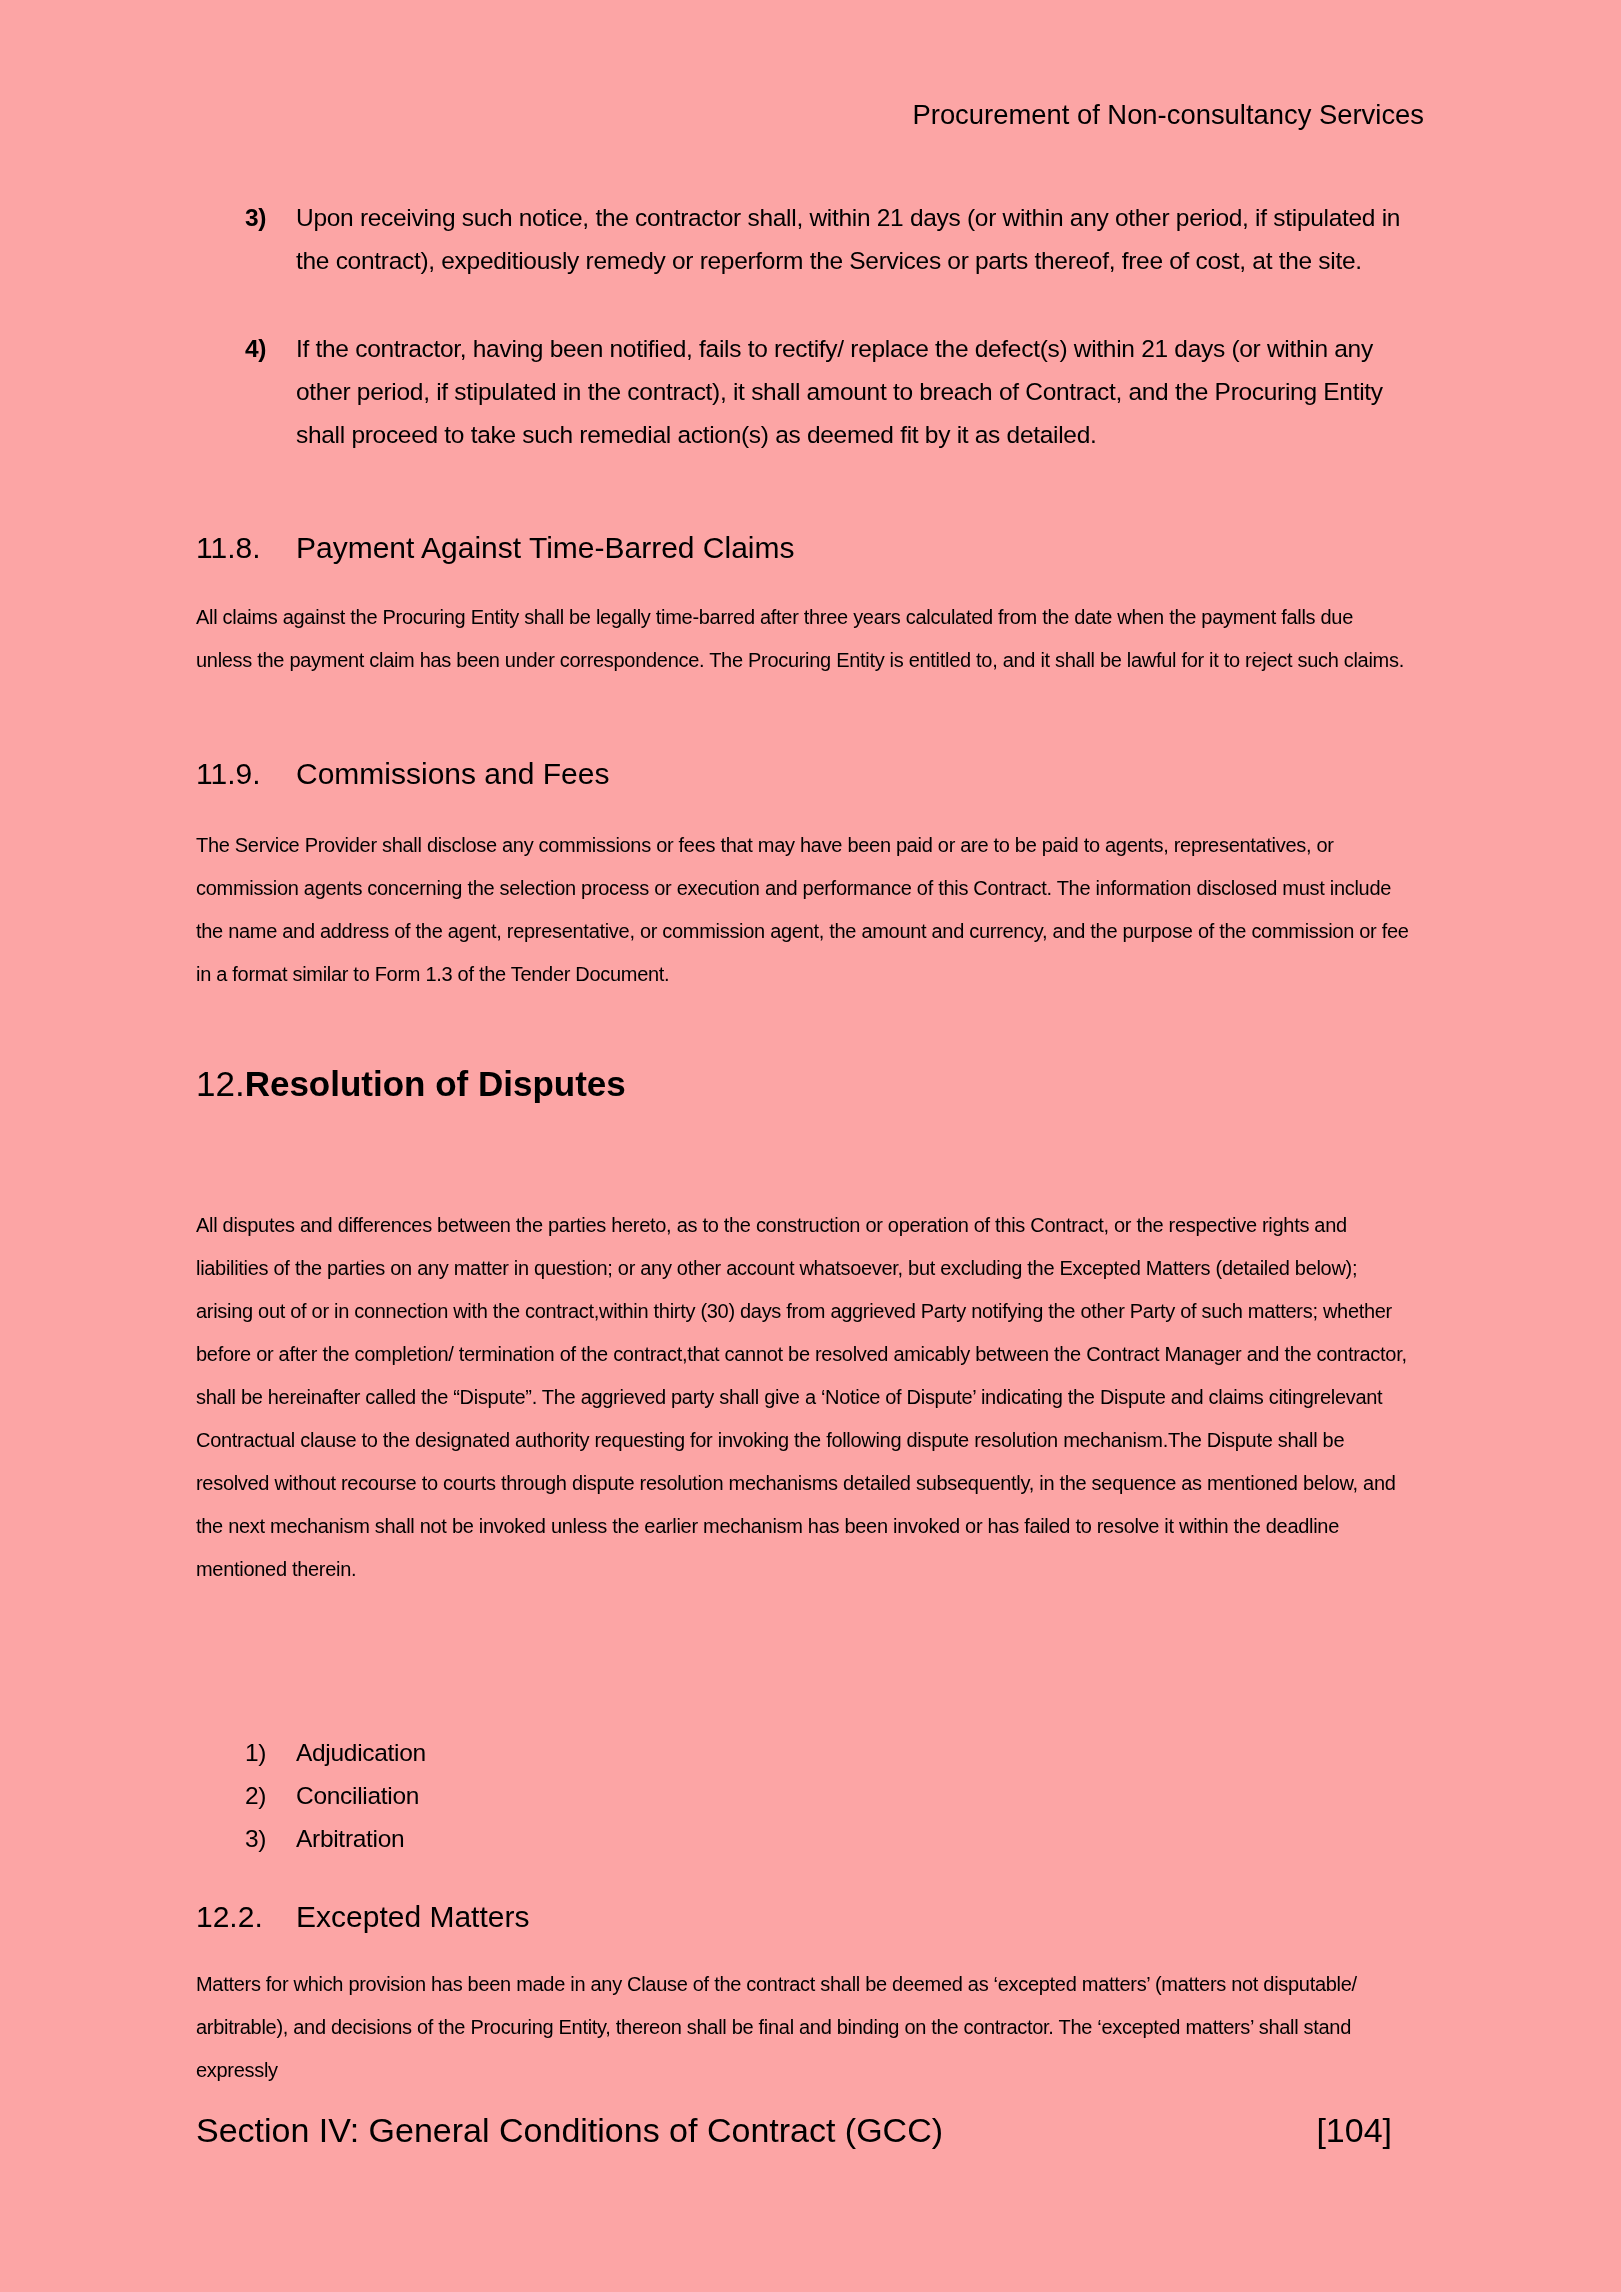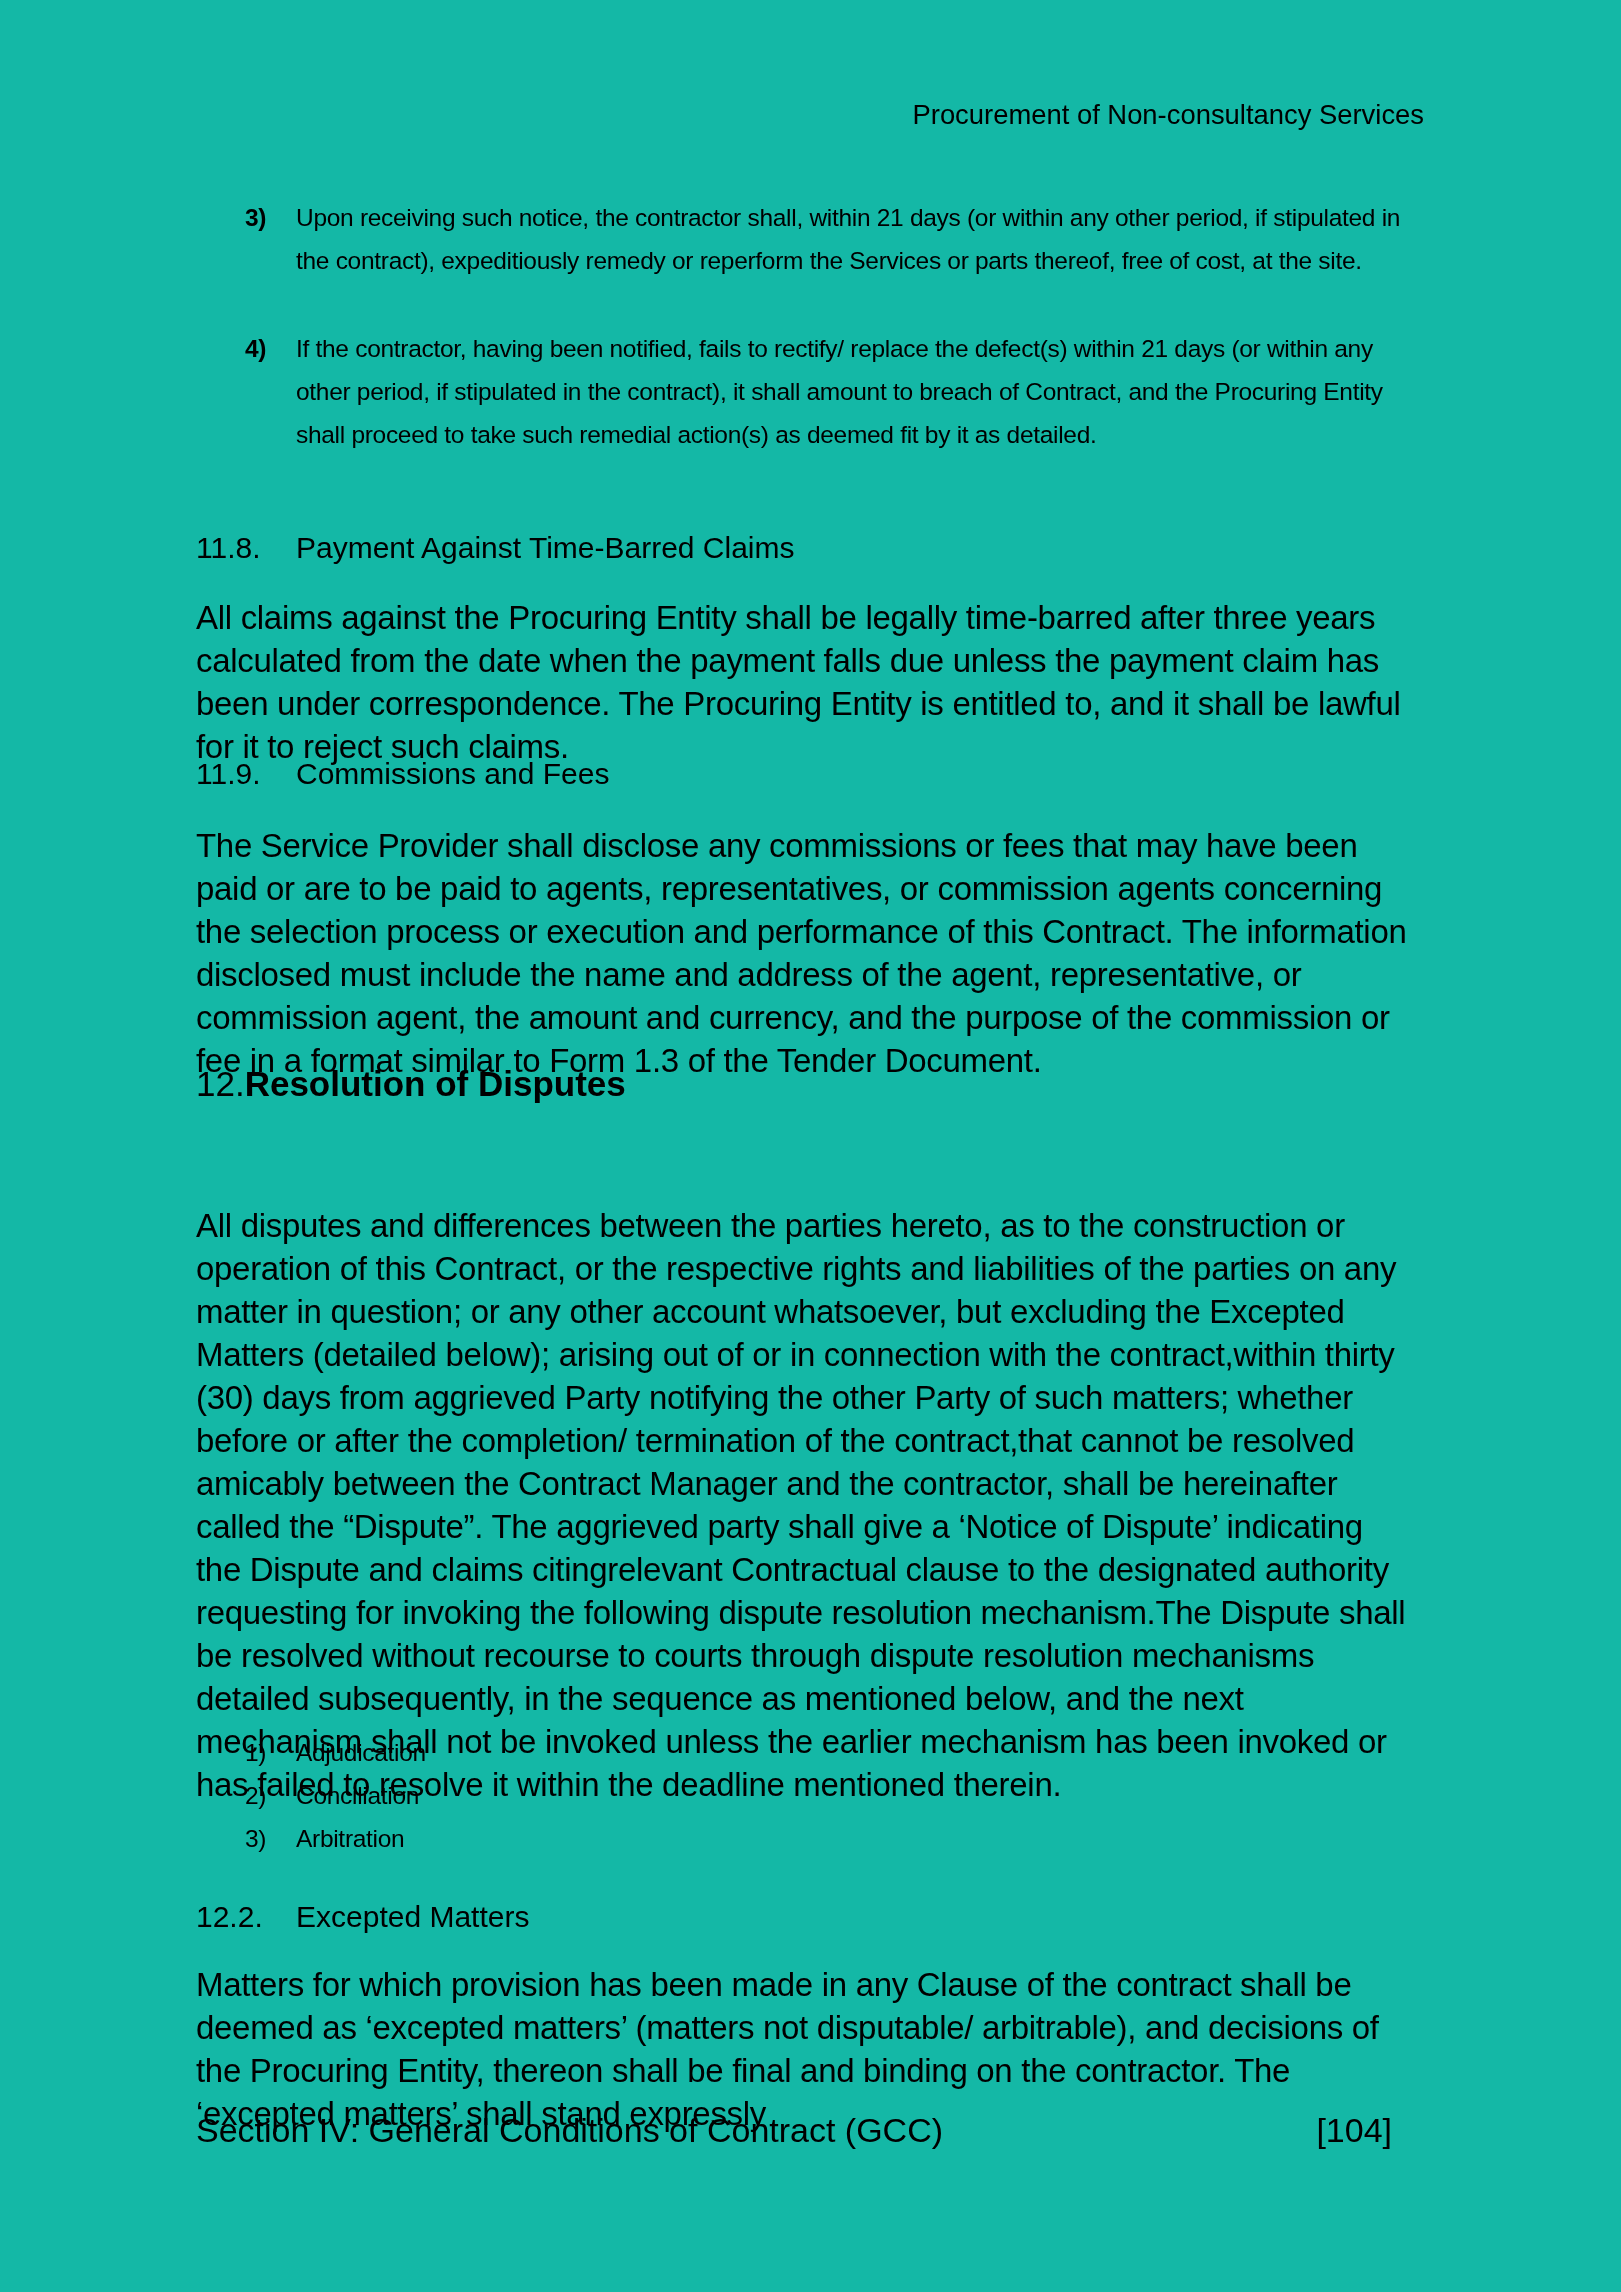--- a/index.html
+++ b/index.html
@@ -1,21 +1,21 @@
 <!DOCTYPE html>
 <html><head>
 <meta charset="utf-8">
 <style>
   html, body { margin: 0; padding: 0; background: #e8e8e8; }
   .page {
     position: relative;
     width: 1621px;
     height: 2293px;
     margin: 0 auto;
-    background: #14b8a6;
+    background: #fca5a5;
     color: #000000;
     font-family: "Liberation Sans", sans-serif;
     overflow: hidden;
   }
   
   .hdr {
     position: absolute;
     top: 98px; left: 196px; width: 1228px;
     text-align: right;
     font-size: 27.4px; line-height: 33px;
@@ -23,21 +23,21 @@
   .ftr {
     position: absolute;
     top: 2113px; left: 196px; width: 1196px;
     display: flex; justify-content: space-between;
     font-size: 34px; line-height: 35px;
   }
   
   .para {
     position: absolute;
     left: 196px; width: 1215px;
-    font-size: 33px; line-height: 43px;
+    font-size: 20px; line-height: 43px;
     letter-spacing: -0.3px;
   }
   .li {
     position: absolute;
     left: 245px; width: 1168px;
     display: flex;
     font-size: 24.5px; line-height: 43px;
     letter-spacing: -0.3px;
   }
   .li-marker { flex: none; width: 51px; }

